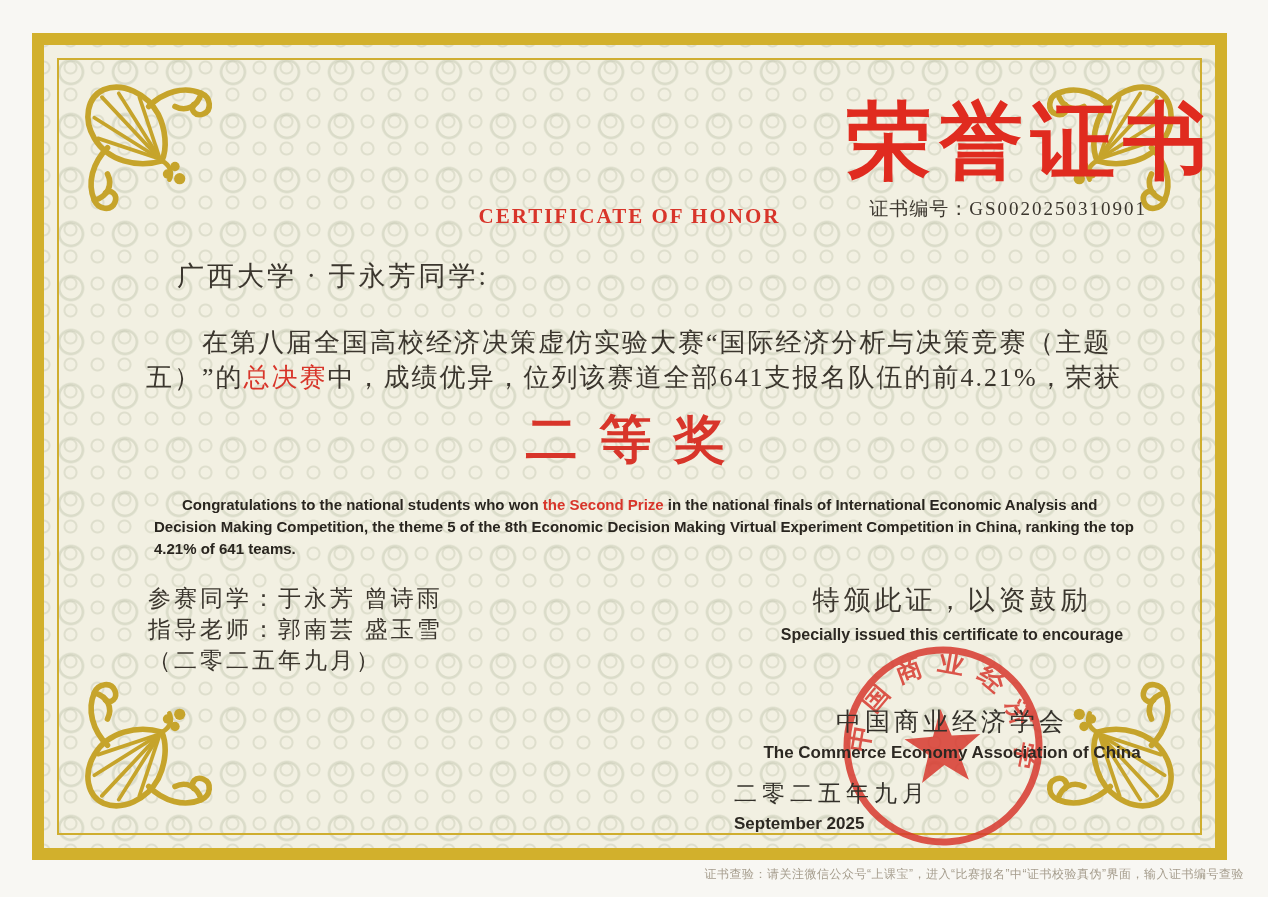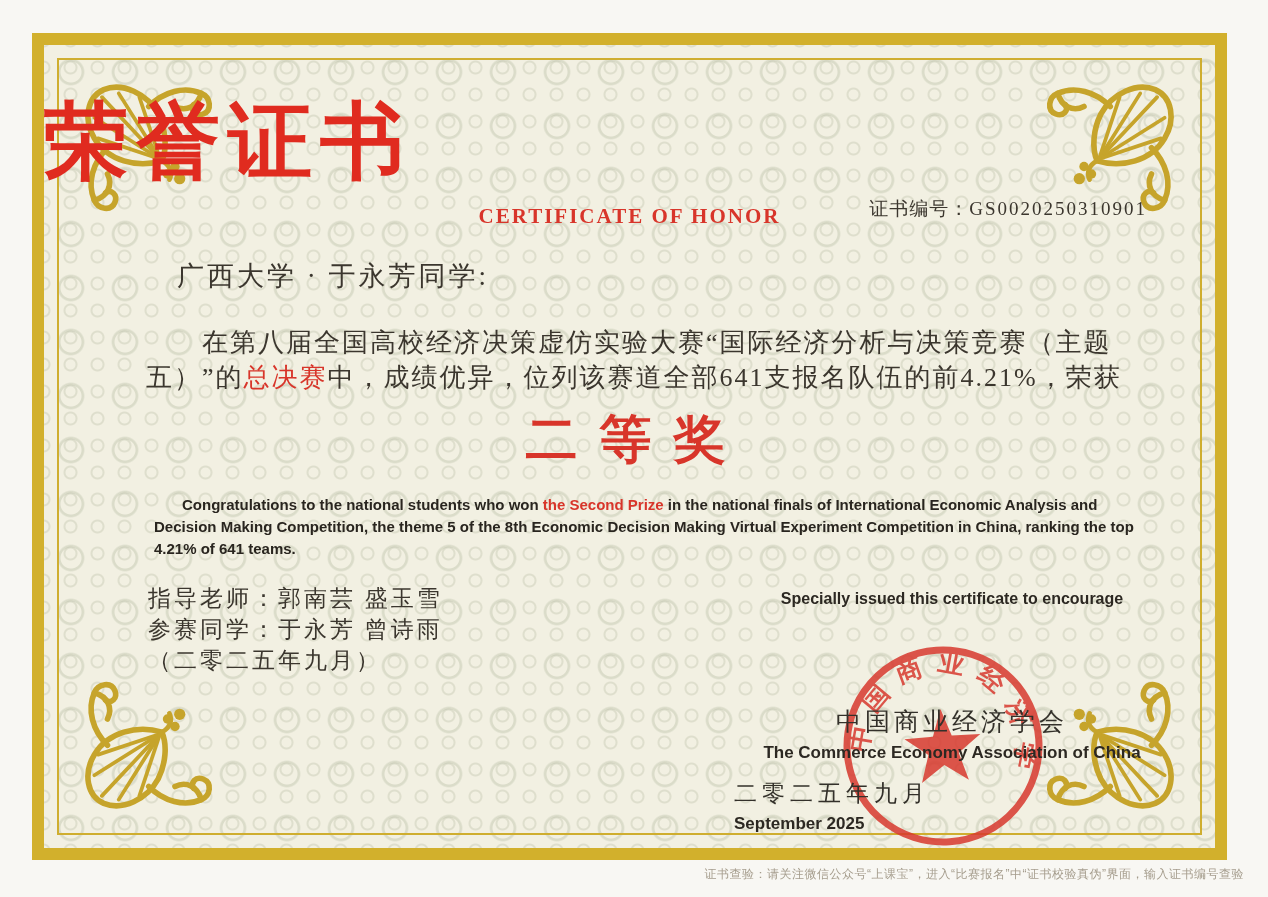--- a/index.html
+++ b/index.html
@@ -25,21 +25,21 @@
     border:2px solid #cfae2f;pointer-events:none;
   }
   .corner{position:absolute;width:150px;height:150px;}
   .corner.tl{left:26px;top:24px;}
   .corner.tr{right:26px;top:24px;transform:scaleX(-1);}
   .corner.bl{left:26px;bottom:24px;transform:scaleY(-1);}
   .corner.br{right:26px;bottom:24px;transform:scale(-1,-1);}
   
   .cn{font-family:"Liberation Serif","DejaVu Serif",serif;}
   .title{
-    position:absolute;top:40px;left:0;width:100%;text-align:left;
+    position:absolute;top:40px;left:0;width:100%;text-align:right;
     font-family:"Liberation Sans","DejaVu Sans",sans-serif;
     font-size:84px;font-weight:900;color:#e02b1f;letter-spacing:8px;margin:0;
   }
   .subtitle{
     position:absolute;top:159px;left:0;width:100%;text-align:center;
     font-family:"Liberation Serif","DejaVu Serif",serif;
     font-size:21px;font-weight:bold;color:#d8352a;letter-spacing:2px;
   }
   .cert-no{
     position:absolute;top:151px;right:68px;
@@ -148,26 +148,27 @@
     <span>五）”的</span><span class="hl">总决赛</span><span>中，成绩优异，位列该赛道全部641支报名队伍的前4.21%，荣获</span>
   </p>
 
   <div class="award">二等奖</div>
 
   <p class="congrats">
     <span>Congratulations to the national students who won </span><span class="hl">the Second Prize</span><span> in the national finals of International Economic Analysis and Decision Making Competition, the theme 5 of the 8th Economic Decision Making Virtual Experiment Competition in China, ranking the top 4.21% of 641 teams.</span>
   </p>
 
   <div class="left-col cn">
+    <div>参赛同学：于永芳 曾诗雨</div>
     <div>指导老师：郭南芸 盛玉雪</div>
-    <div>参赛同学：于永芳 曾诗雨</div>
     <div>（二零二五年九月）</div>
   </div>
 
   <div class="issue-block">
+    <div class="issue-cn cn">特颁此证，以资鼓励</div>
     <div class="issue-en">Specially issued this certificate to encourage</div>
   </div>
 
   <svg class="seal" viewBox="0 0 210 210">
     <g opacity="0.85">
       <circle cx="105" cy="105" r="96" fill="none" stroke="#d8392e" stroke-width="7"></circle>
       <polygon transform="translate(105,108)" fill="#d8392e" points="0,-40 9.4,-12.9 38,-12.4 15.2,4.9 23.5,32.4 0,16 -23.5,32.4 -15.2,4.9 -38,-12.4 -9.4,-12.9"></polygon>
       <path id="sealArc" d="M 35.5 130.3 A 74 74 0 1 1 174.5 130.3" fill="none"></path>
       <text fill="#d8392e" font-size="26" font-weight="bold" letter-spacing="13" font-family="Liberation Serif, DejaVu Serif, serif">
         <textPath href="#sealArc" startOffset="24">中国商业经济学会</textPath>

